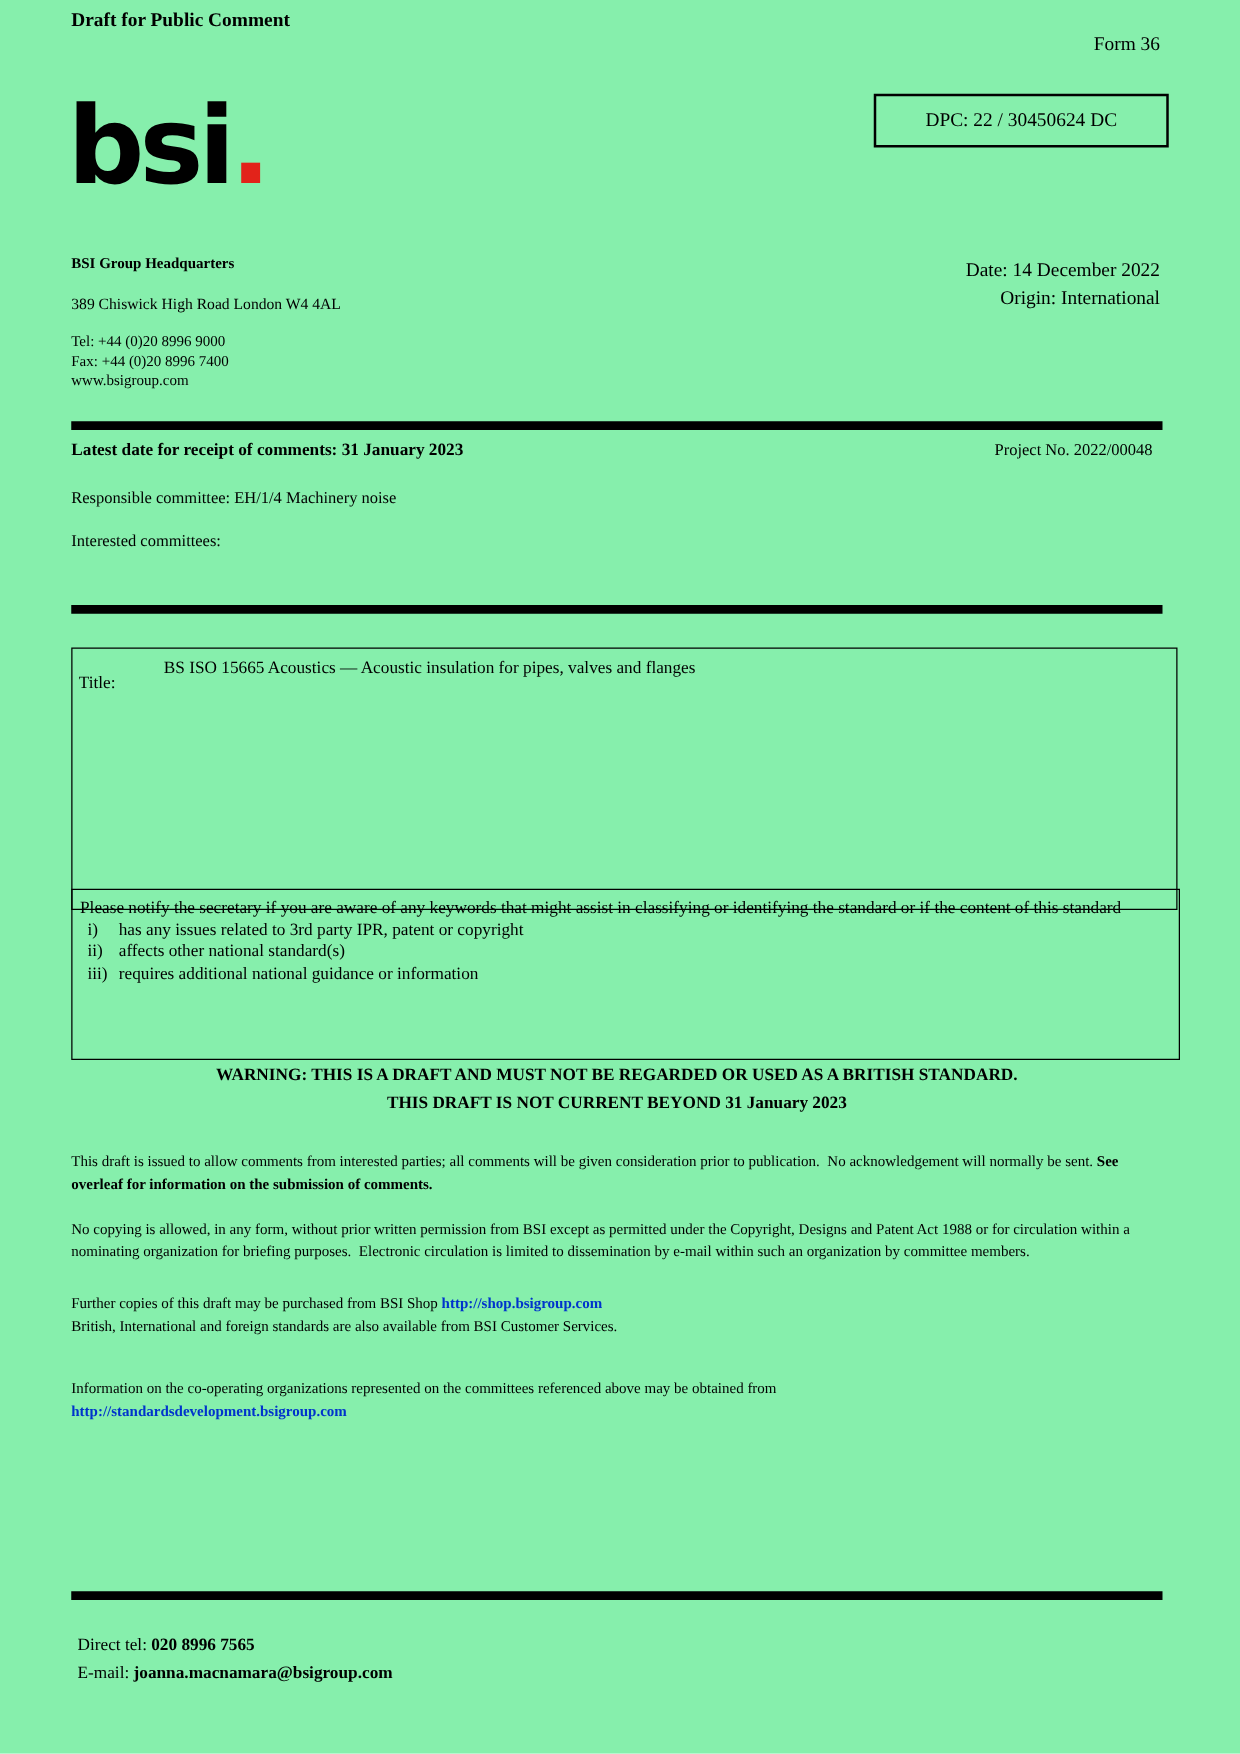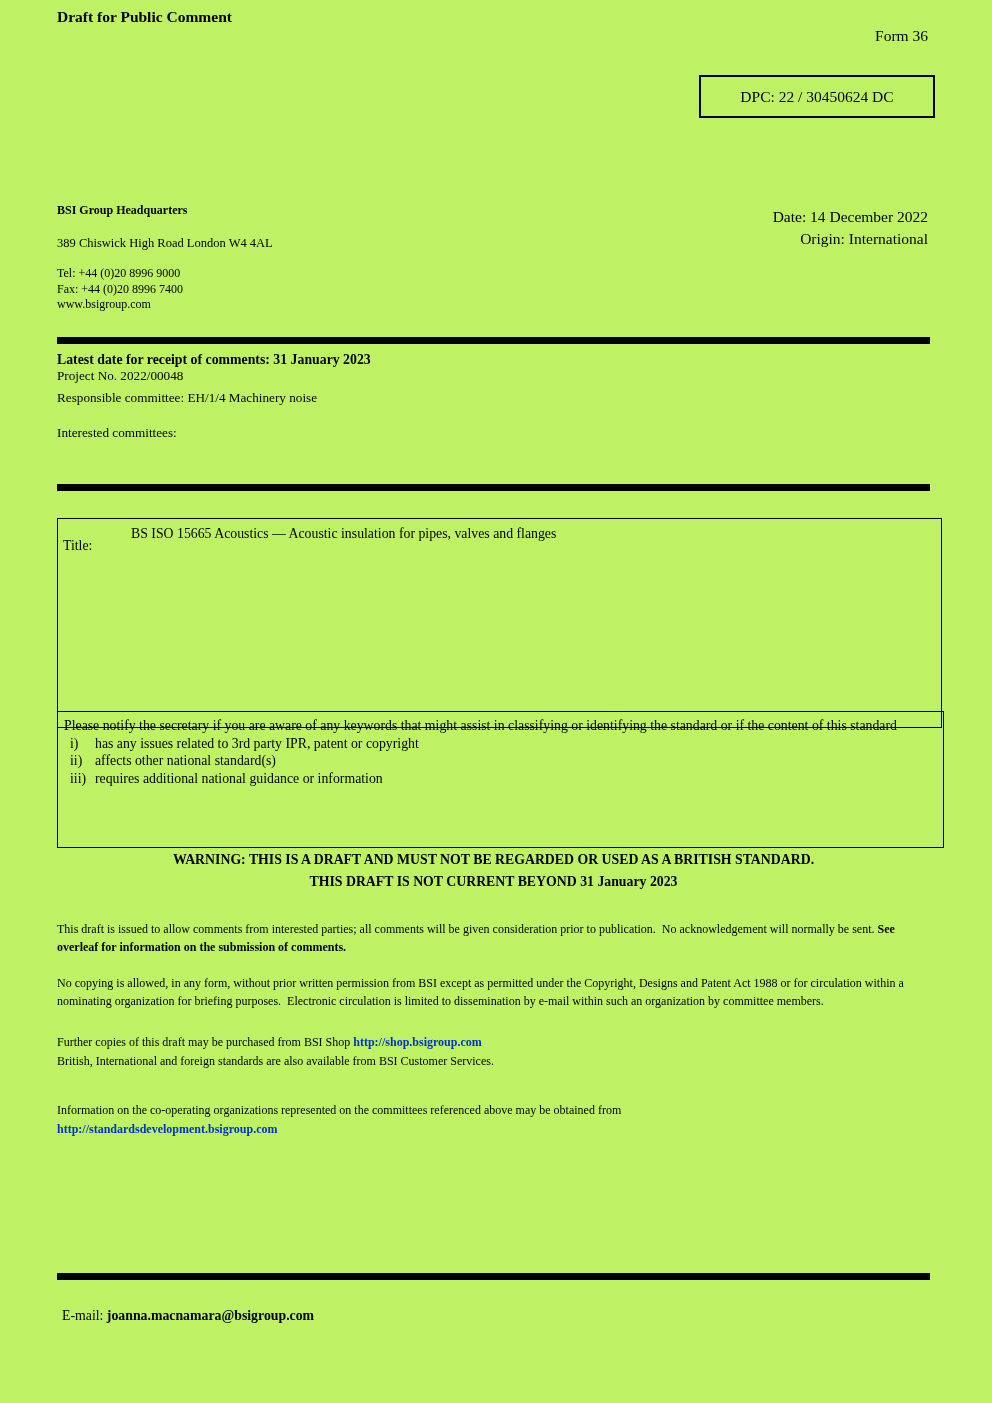--- a/index.html
+++ b/index.html
@@ -1,17 +1,17 @@
 <!DOCTYPE html>
 <html><head>
 <meta charset="utf-8">
 <style>
   html,body{margin:0;padding:0;background:#fff;}
   .page{
-    position:relative;width:992px;height:1403px;background:#bef264;
+    position:relative;width:992px;height:1403px;background:#86efac;
     font-family:"Liberation Serif",serif;color:#000;overflow:hidden;
   }
   .abs{position:absolute;}
   .b{font-weight:bold;}
   [data-bind]{white-space:pre-wrap;}
   .link{color:#0033cc;font-weight:bold;text-decoration:none;cursor:pointer;}
 
   .draft-label{left:57px;top:8px;font-size:15.5px;font-weight:bold;}
   .form-label{top:27px;right:64px;font-size:15.5px;}
 
@@ -34,24 +34,24 @@
   .date-label{top:208px;right:64px;font-size:15.5px;text-align:right;}
   .origin-label{top:230px;right:64px;font-size:15.5px;text-align:center;}
 
   .bar{position:absolute;left:57px;width:873px;height:7px;background:#000;}
   .bar1{top:337px;}
   .bar2{top:484px;}
   .bar3{top:1273px;}
 
   .comments-row{
     left:57px;top:352px;width:873px;display:flex;
-    justify-content:space-between;align-items:baseline;flex-direction:column;
+    justify-content:space-between;align-items:baseline;
   }
   .latest-date{font-size:13.8px;font-weight:bold;}
-  .project-no{font-size:13.2px;margin-right:22px;}
+  .project-no{font-size:13.2px;margin-right:8px;}
 
   .resp-comm{left:57px;top:390px;font-size:13.2px;}
   .int-comm{left:57px;top:425px;font-size:13.2px;}
 
   .title-box{
     left:57px;top:518px;width:873px;height:194px;border:1px solid #000;
     padding:7px 5px;font-size:13.8px;
   }
   .title-row{display:flex;}
   .title-label{width:68px;flex:none;margin-top:12px;}
@@ -84,20 +84,21 @@
 
 <div class="page">
 
   <div class="abs draft-label" data-bind="header.draft_label">Draft for Public Comment</div>
   <div class="abs form-label" data-bind="header.form_label">Form 36</div>
 
   <div class="abs dpc-box">
     <span data-bind="header.dpc">DPC: 22 / 30450624 DC</span>
   </div>
 
+  <div class="logo"><span data-bind="logo.text">bsi</span><span class="dot" data-bind="logo.dot">.</span></div>
 
   <div class="abs hq-name" data-bind="address.name">BSI Group Headquarters</div>
   <div class="abs hq-street" data-bind="address.street">389 Chiswick High Road London W4 4AL</div>
   <div class="abs hq-contact">
     <div data-bind="address.tel">Tel: +44 (0)20 8996 9000</div>
     <div data-bind="address.fax">Fax: +44 (0)20 8996 7400</div>
     <div data-bind="address.web">www.bsigroup.com</div>
   </div>
 
   <div class="abs date-label" data-bind="header.date_label">Date: 14 December 2022</div>
@@ -153,16 +154,17 @@
   </div>
 
   <div class="para para4">
     <div data-bind="body.para4_pre">Information on the co-operating organizations represented on the committees referenced above may be obtained from</div>
     <a class="link" data-bind="body.para4_link">http://standardsdevelopment.bsigroup.com</a>
   </div>
 
   <div class="bar bar3"></div>
 
   <div class="footer">
+    <div><span data-bind="footer.tel_label">Direct tel: </span><span class="b" data-bind="footer.tel_value">020 8996 7565</span></div>
     <div><span data-bind="footer.email_label">E-mail: </span><span class="b" data-bind="footer.email_value">joanna.macnamara@bsigroup.com</span></div>
   </div>
 
 </div>
 
 </body></html>

